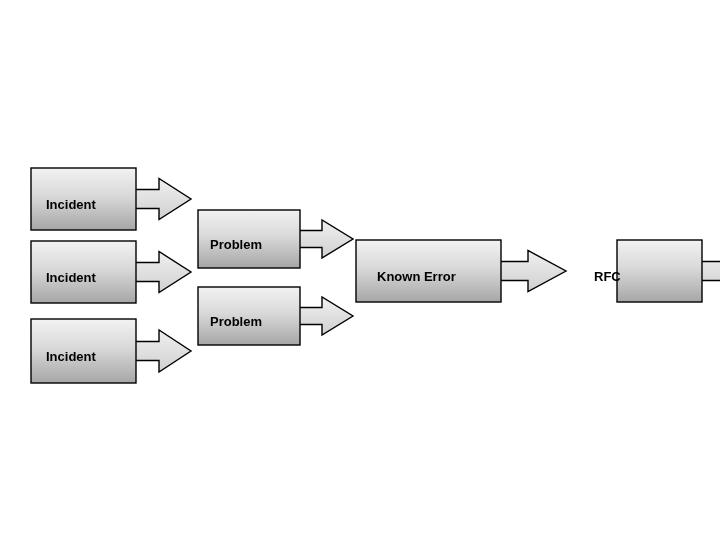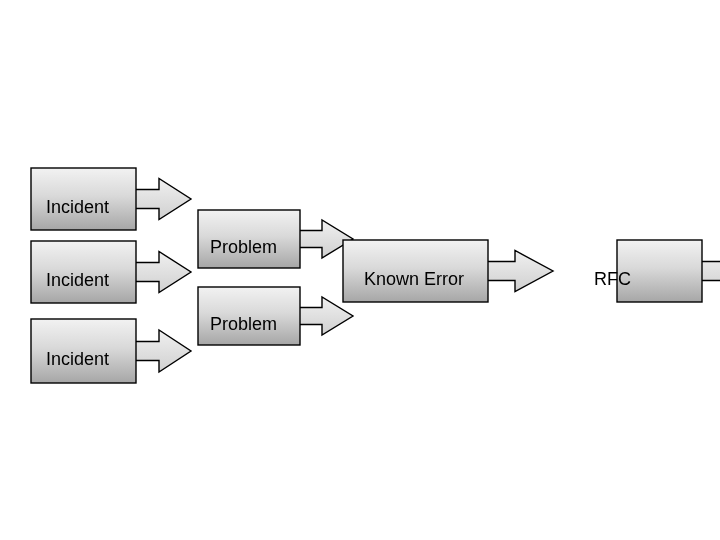--- a/index.html
+++ b/index.html
@@ -20,25 +20,26 @@
     position: absolute;
   }
   .node svg {
     display: block;
     overflow: visible;
   }
   .node-label {
     position: absolute;
     color: #000000;
     font-family: "Liberation Sans", sans-serif;
-    font-size: 18px;
+    font-size: 13px;
     line-height: 1;
     white-space: nowrap;
     pointer-events: none;
     text-align: left;
+    font-weight: bold;
   }
 </style>
 </head>
 <body>
 
 <div id="canvas">
     <div class="node" style="left: 30px; top: 167px;">
       <svg width="162" height="64" viewBox="0 0 162 64">
         <defs>
           <linearGradient id="gbody0" x1="0" y1="0" x2="0" y2="1">
@@ -85,21 +86,21 @@
           <linearGradient id="garr2" x1="0" y1="0" x2="0" y2="1">
             <stop offset="0" stop-color="#f0f0f0"></stop>
             <stop offset="1" stop-color="#d0d0d0"></stop>
           </linearGradient>
         </defs>
         <polygon points="105,22.5 129,22.5 129,11.5 161,32 129,52.5 129,41.5 105,41.5" fill="url(#garr2)" stroke="#000000" stroke-width="1.4" stroke-linejoin="miter"></polygon>
         <rect x="1" y="1" width="105" height="62" fill="url(#gbody2)" stroke="#000000" stroke-width="1.4"></rect>
       </svg>
       <div class="node-label" style="left: 16px; top: 31px;">Incident</div>
     </div>
-    <div class="node" style="left: 342px; top: 239px;">
+    <div class="node" style="left: 355px; top: 239px;">
       <svg width="212" height="64" viewBox="0 0 212 64">
         <defs>
           <linearGradient id="gbody3" x1="0" y1="0" x2="0" y2="1">
             <stop offset="0" stop-color="#f2f2f2"></stop>
             <stop offset="0.45" stop-color="#d9d9d9"></stop>
             <stop offset="1" stop-color="#a6a6a6"></stop>
           </linearGradient>
           <linearGradient id="garr3" x1="0" y1="0" x2="0" y2="1">
             <stop offset="0" stop-color="#f0f0f0"></stop>
             <stop offset="1" stop-color="#d0d0d0"></stop>

